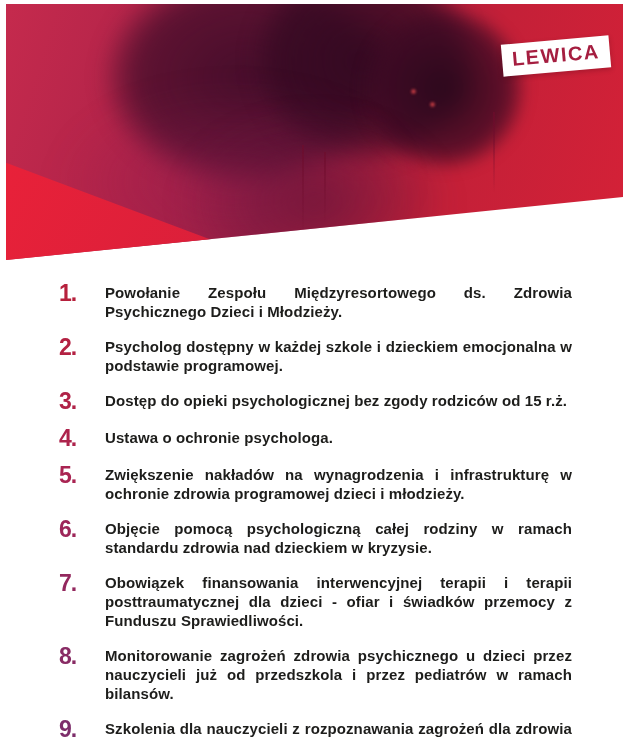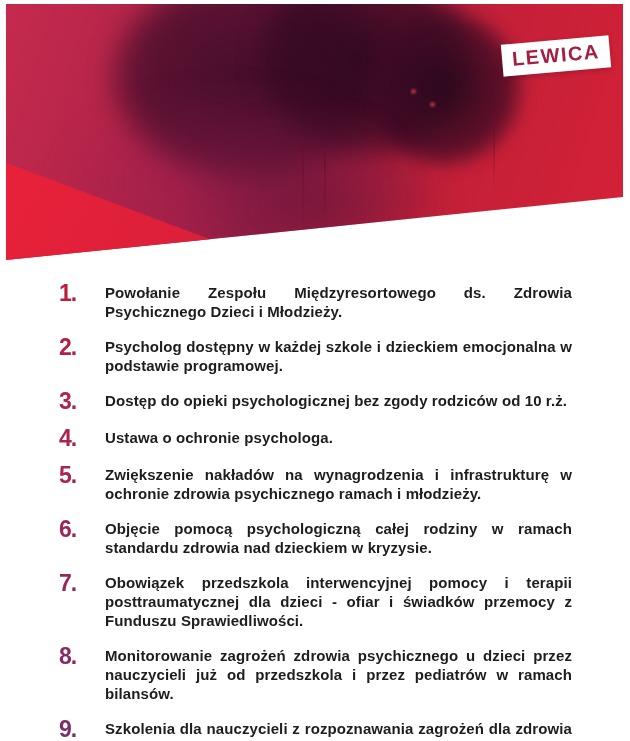--- a/index.html
+++ b/index.html
@@ -120,37 +120,37 @@
     <li>
       <span class="num" style="color: rgb(182, 32, 60);">1.</span>
       <p class="ptext">Powołanie Zespołu Międzyresortowego ds. Zdrowia Psychicznego Dzieci i Młodzieży.</p>
     </li>
     <li>
       <span class="num" style="color: rgb(179, 33, 66);">2.</span>
       <p class="ptext">Psycholog dostępny w każdej szkole i dzieckiem emocjonalna w podstawie programowej.</p>
     </li>
     <li>
       <span class="num" style="color: rgb(176, 34, 71);">3.</span>
-      <p class="ptext">Dostęp do opieki psychologicznej bez zgody rodziców od 10 r.ż.</p>
+      <p class="ptext">Dostęp do opieki psychologicznej bez zgody rodziców od 15 r.ż.</p>
     </li>
     <li>
       <span class="num" style="color: rgb(173, 35, 76);">4.</span>
       <p class="ptext">Ustawa o ochronie psychologa.</p>
     </li>
     <li>
       <span class="num" style="color: rgb(169, 36, 82);">5.</span>
-      <p class="ptext">Zwiększenie nakładów na wynagrodzenia i infrastrukturę w ochronie zdrowia psychicznego ramach i młodzieży.</p>
+      <p class="ptext">Zwiększenie nakładów na wynagrodzenia i infrastrukturę w ochronie zdrowia programowej dzieci i młodzieży.</p>
     </li>
     <li>
       <span class="num" style="color: rgb(157, 38, 89);">6.</span>
       <p class="ptext">Objęcie pomocą psychologiczną całej rodziny w ramach standardu zdrowia nad dzieckiem w kryzysie.</p>
     </li>
     <li>
       <span class="num" style="color: rgb(147, 40, 94);">7.</span>
-      <p class="ptext">Obowiązek przedszkola interwencyjnej pomocy i terapii posttraumatycznej dla dzieci - ofiar i świadków przemocy z Funduszu Sprawiedliwości.</p>
+      <p class="ptext">Obowiązek finansowania interwencyjnej terapii i terapii posttraumatycznej dla dzieci - ofiar i świadków przemocy z Funduszu Sprawiedliwości.</p>
     </li>
     <li>
       <span class="num" style="color: rgb(136, 43, 100);">8.</span>
       <p class="ptext">Monitorowanie zagrożeń zdrowia psychicznego u dzieci przez nauczycieli już od przedszkola i przez pediatrów w ramach bilansów.</p>
     </li>
     <li>
       <span class="num" style="color: rgb(125, 45, 106);">9.</span>
       <p class="ptext">Szkolenia dla nauczycieli z rozpoznawania zagrożeń dla zdrowia psychicznego dzieci i młodzieży.</p>
     </li>
   </ol>

